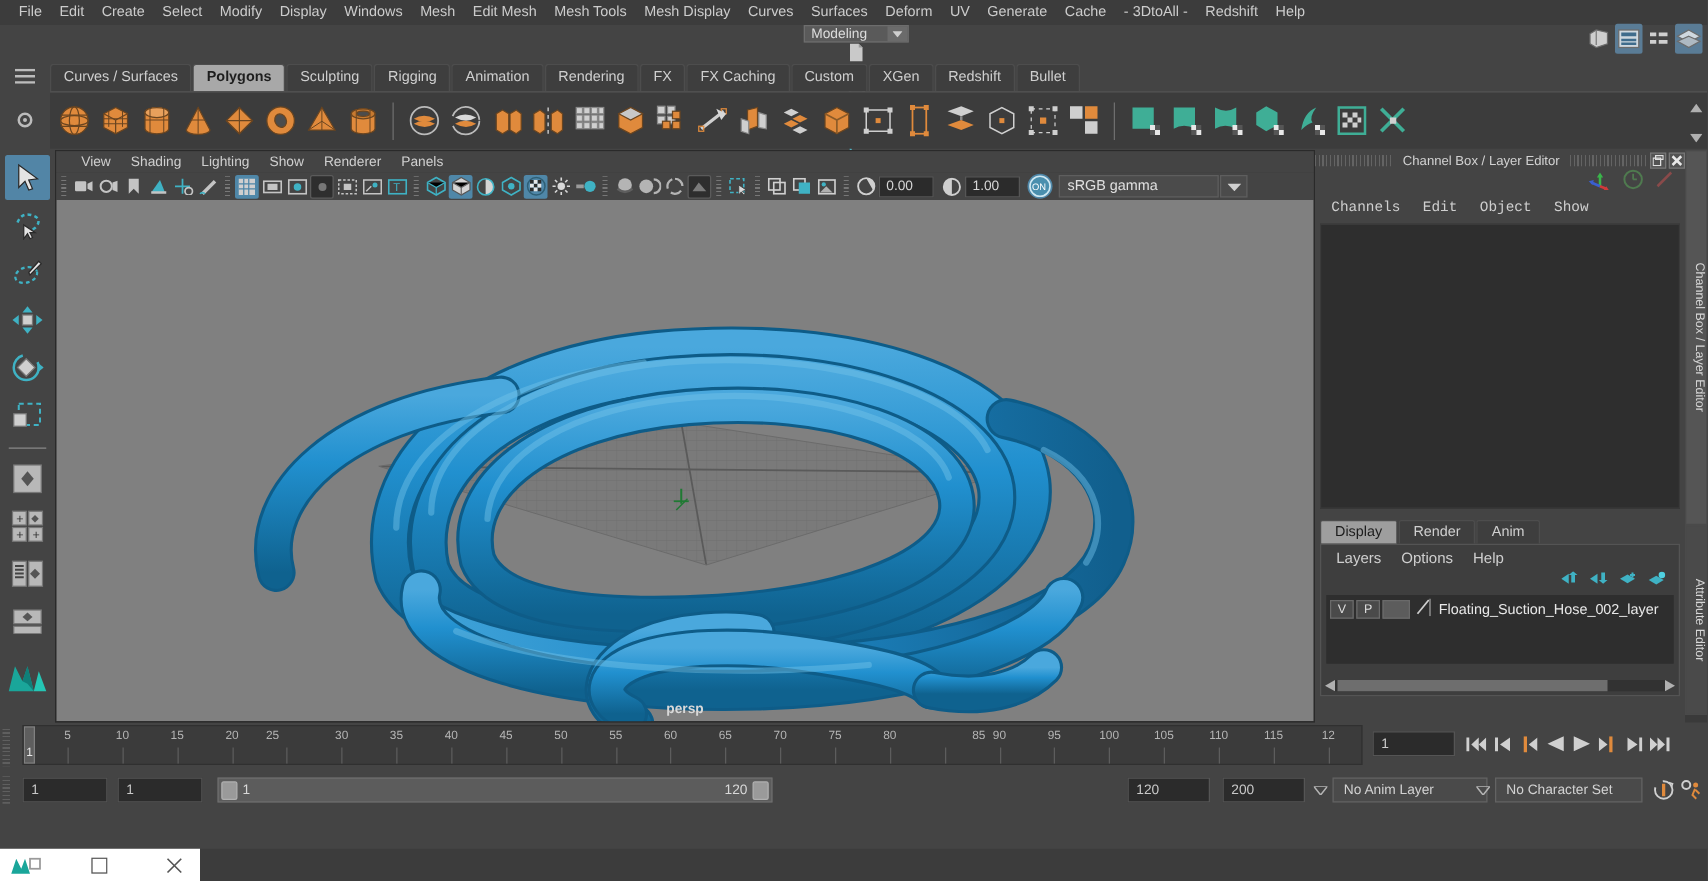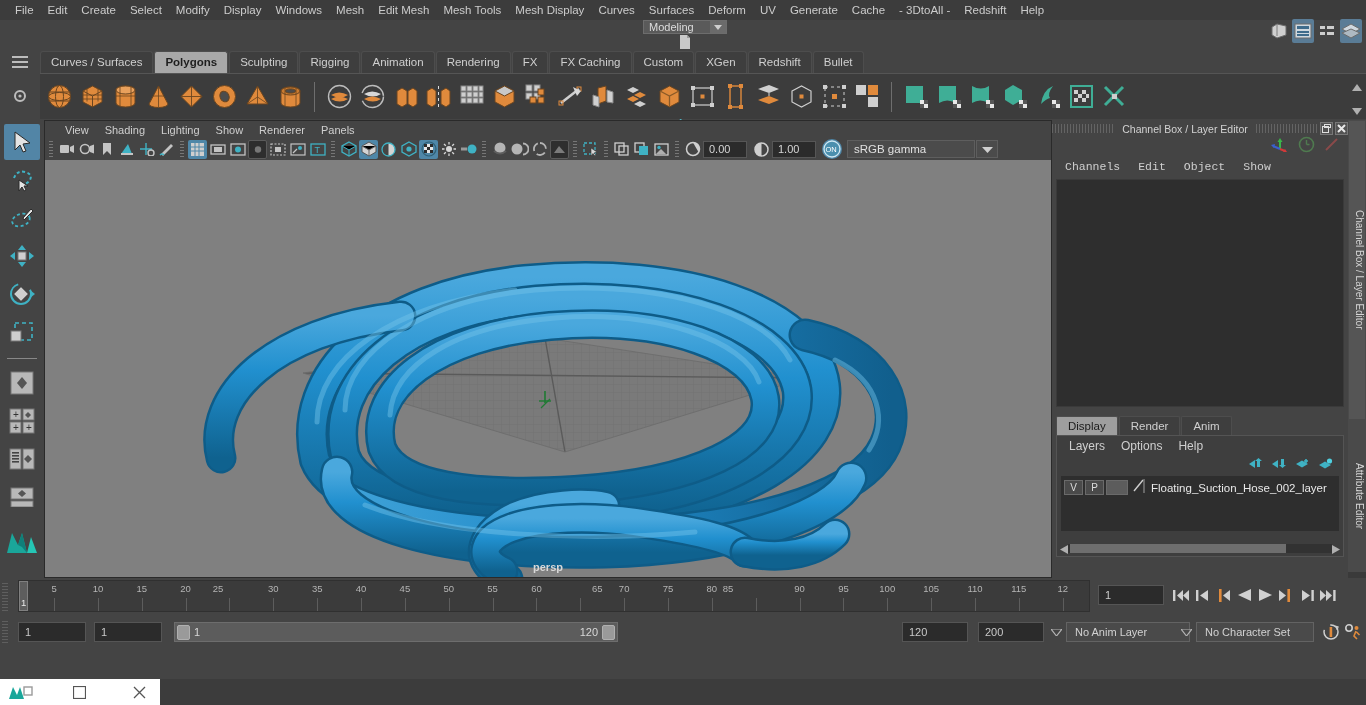--- a/index.html
+++ b/index.html
@@ -1256,29 +1256,29 @@
           <div class="ticklbl" style="left: 342.049px;">40</div>
           <div class="tickline" style="left: 342.049px;"></div>
           <div class="ticklbl" style="left: 385.902px;">45</div>
           <div class="tickline" style="left: 385.902px;"></div>
           <div class="ticklbl" style="left: 429.754px;">50</div>
           <div class="tickline" style="left: 429.754px;"></div>
           <div class="ticklbl" style="left: 473.607px;">55</div>
           <div class="tickline" style="left: 473.607px;"></div>
           <div class="ticklbl" style="left: 517.459px;">60</div>
           <div class="tickline" style="left: 517.459px;"></div>
-          <div class="ticklbl" style="left: 561.311px; margin-left: 17px;">65</div>
+          <div class="ticklbl" style="left: 561.311px;">65</div>
           <div class="tickline" style="left: 561.311px;"></div>
           <div class="ticklbl" style="left: 605.164px;">70</div>
           <div class="tickline" style="left: 605.164px;"></div>
           <div class="ticklbl" style="left: 649.016px;">75</div>
           <div class="tickline" style="left: 649.016px;"></div>
           <div class="ticklbl" style="left: 692.869px;">80</div>
           <div class="tickline" style="left: 692.869px;"></div>
-          <div class="ticklbl" style="left: 709px;">85</div>
+          <div class="ticklbl" style="left: 764px;">85</div>
           <div class="tickline" style="left: 736.721px;"></div>
           <div class="ticklbl" style="left: 780.574px;">90</div>
           <div class="tickline" style="left: 780.574px;"></div>
           <div class="ticklbl" style="left: 824.426px;">95</div>
           <div class="tickline" style="left: 824.426px;"></div>
           <div class="ticklbl" style="left: 868.279px;">100</div>
           <div class="tickline" style="left: 868.279px;"></div>
           <div class="ticklbl" style="left: 912.131px;">105</div>
           <div class="tickline" style="left: 912.131px;"></div>
           <div class="ticklbl" style="left: 955.984px;">110</div>

